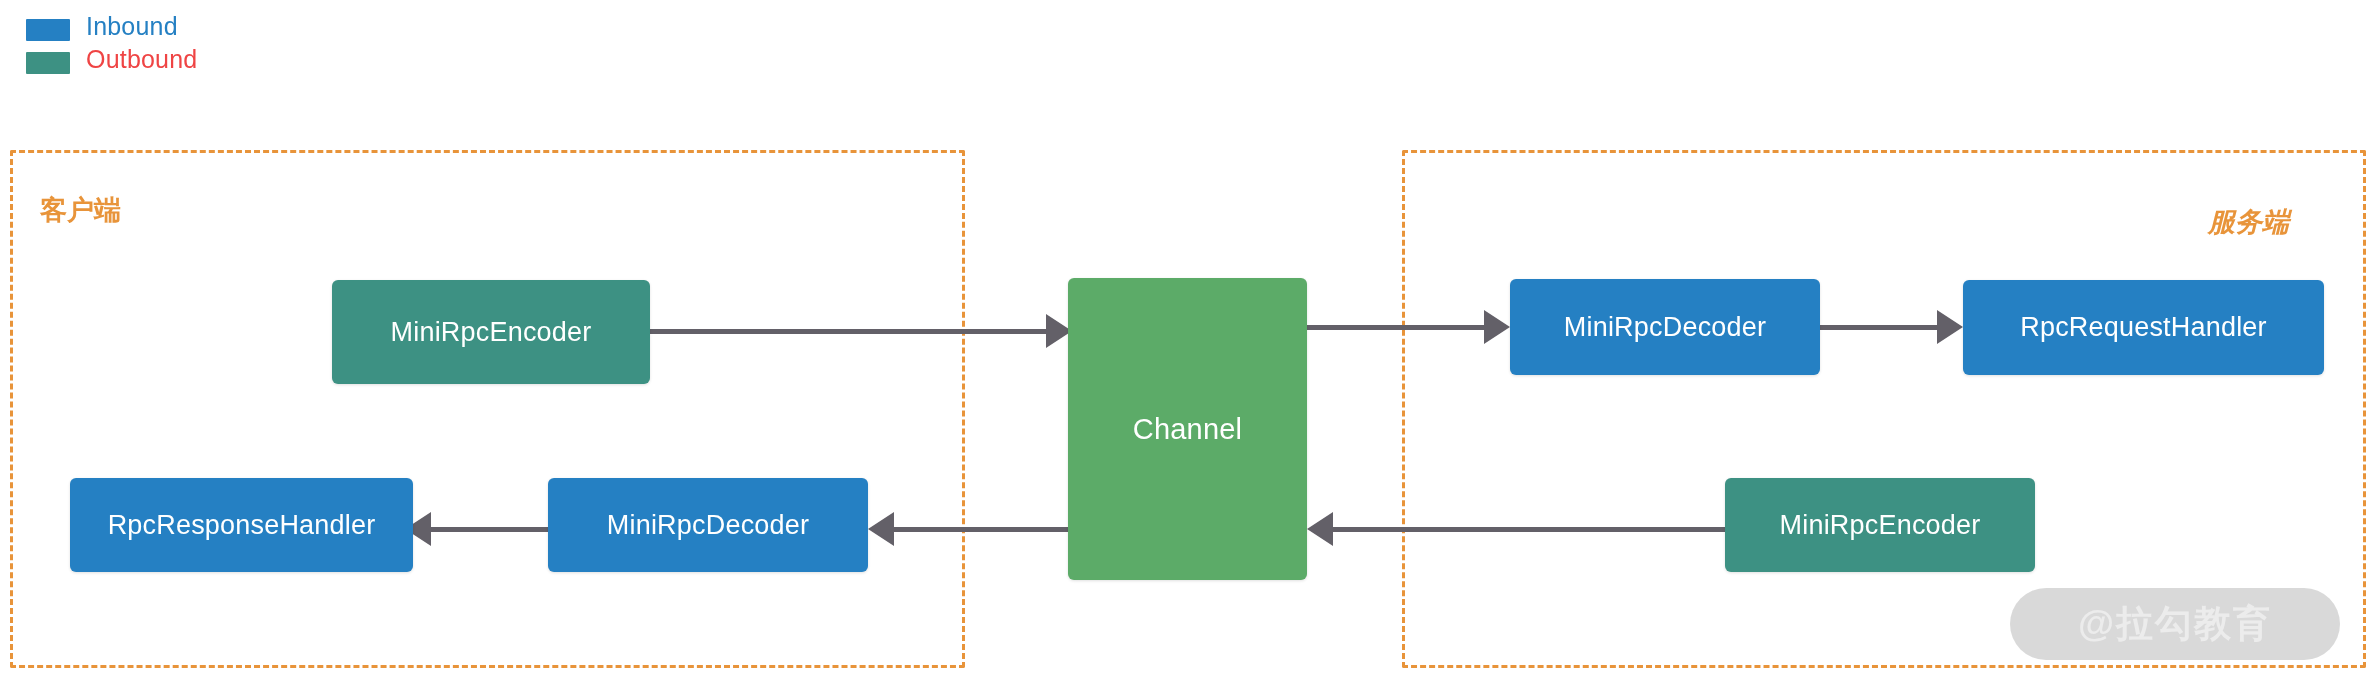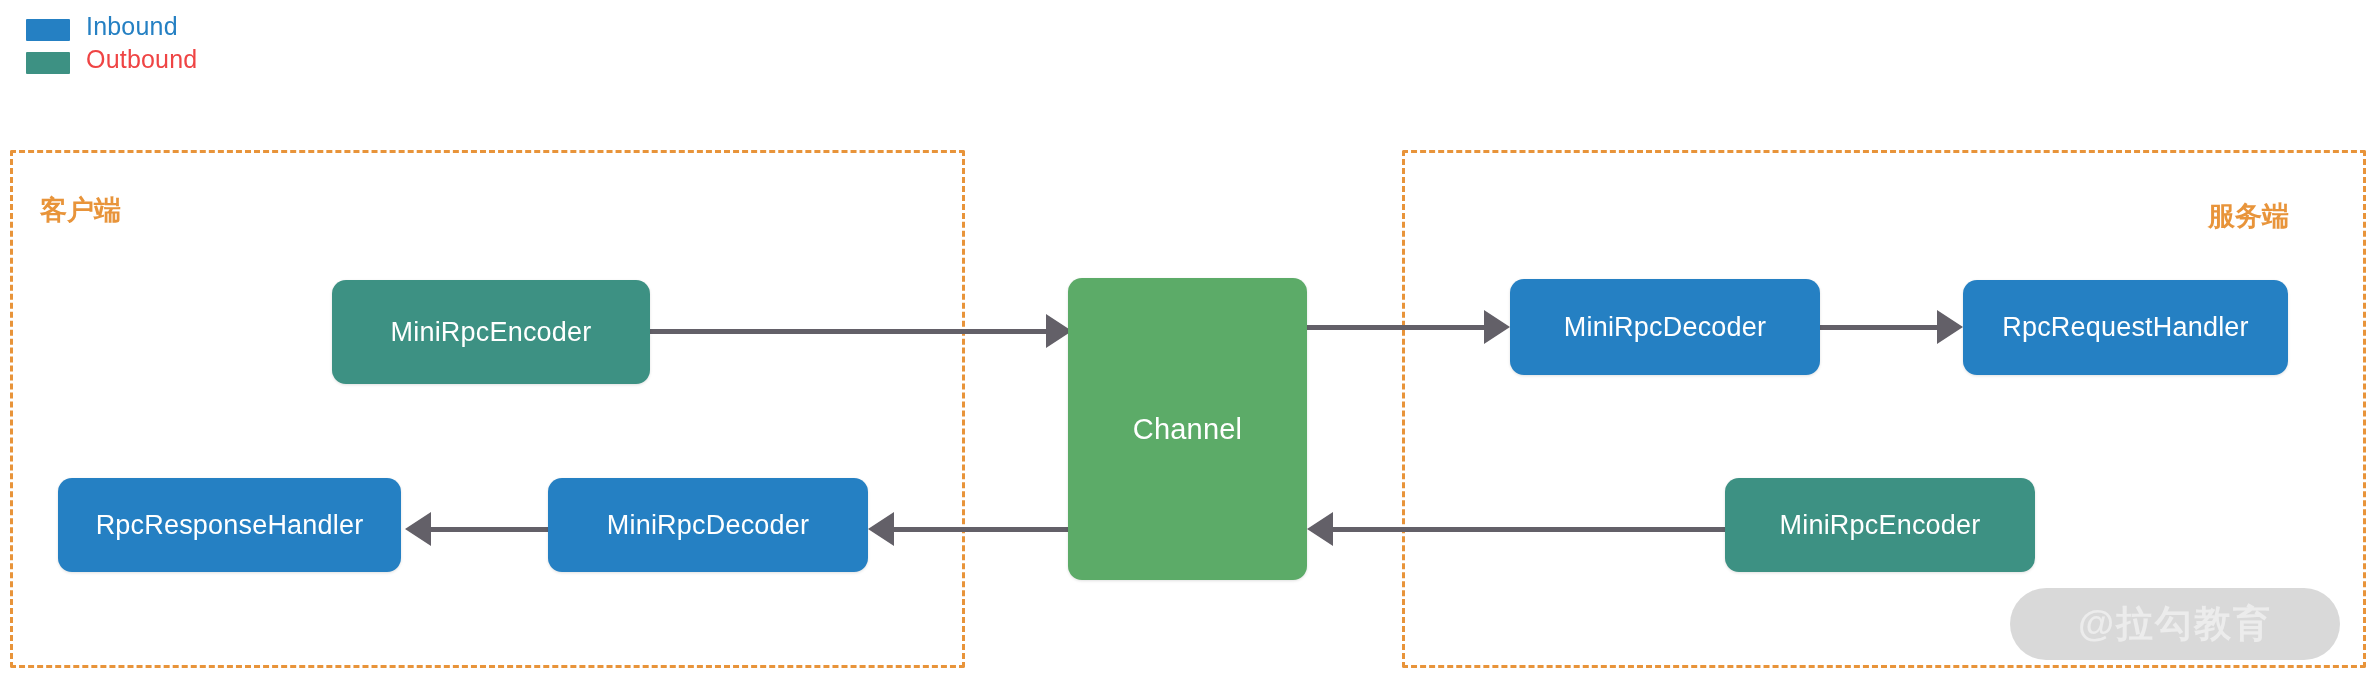--- a/index.html
+++ b/index.html
@@ -56,21 +56,21 @@
     font-size: 27px;
     font-weight: 700;
     color: #e8943a;
     white-space: nowrap;
   }
 
   
   .node {
     position: absolute;
     box-sizing: border-box;
-    border-radius: 14px;
+    border-radius: 6px;
     display: flex;
     align-items: center;
     justify-content: center;
     color: #ffffff;
     font-size: 27px;
     letter-spacing: 0.2px;
     text-align: center;
     box-shadow: 0 1px 3px rgba(0,0,0,0.12);
     white-space: nowrap;
     user-select: none;
@@ -127,21 +127,21 @@
     <div class="legend-row">
       <span class="legend-swatch" style="background:#3d9183;"></span>
       <span class="legend-label" style="color:#ef4444;">Outbound</span>
     </div>
   </div>
 
   <div class="zone" style="left:10px; top:150px; width:955px; height:518px;"></div>
   <div class="zone-label" style="left:40px; top:176px;margin-top:16px;">客户端</div>
 
   <div class="zone" style="left:1402px; top:150px; width:964px; height:518px;"></div>
-  <div class="zone-label" style="left:2208px; top:198px;">服务端</div>
+  <div class="zone-label" style="left:2208px; top:204px;font-style:italic;">服务端</div>
 
   <div class="edge" style="left:650px; top:329px; width:400px;"></div>
   <div class="arrowhead right" style="left:1046px; top:314px;"></div>
 
   <div class="edge" style="left:1307px; top:325px; width:180px;"></div>
   <div class="arrowhead right" style="left:1484px; top:310px;"></div>
 
   <div class="edge" style="left:1820px; top:325px; width:119px;"></div>
   <div class="arrowhead right" style="left:1937px; top:310px;"></div>
 
@@ -153,23 +153,23 @@
 
   <div class="edge" style="left:431px; top:527px; width:117px;"></div>
   <div class="arrowhead left" style="left:405px; top:512px;"></div>
 
   <div class="node" style="left:332px; top:280px; width:318px; height:104px; background:#3d9183;">MiniRpcEncoder</div>
 
   <div class="node channel" style="left:1068px; top:278px; width:239px; height:302px; background:#5cab68;">Channel</div>
 
   <div class="node" style="left:1510px; top:279px; width:310px; height:96px; background:#2580c3;">MiniRpcDecoder</div>
 
-  <div class="node" style="left:1963px; top:280px; width:325px; height:95px; background:#2580c3;">RpcRequestHandler</div>
+  <div class="node" style="left:1963px; top:280px; width:361px; height:95px; background:#2580c3;">RpcRequestHandler</div>
 
-  <div class="node" style="left:58px; top:478px; width:343px; height:94px; background:#2580c3;">RpcResponseHandler</div>
+  <div class="node" style="left:70px; top:478px; width:343px; height:94px; background:#2580c3;">RpcResponseHandler</div>
 
   <div class="node" style="left:548px; top:478px; width:320px; height:94px; background:#2580c3;">MiniRpcDecoder</div>
 
   <div class="node" style="left:1725px; top:478px; width:310px; height:94px; background:#3d9183;">MiniRpcEncoder</div>
 
   <div class="watermark" style="left:2010px; top:588px; width:330px; height:72px;">@拉勾教育</div>
 
 </div>
 
 </body></html>

